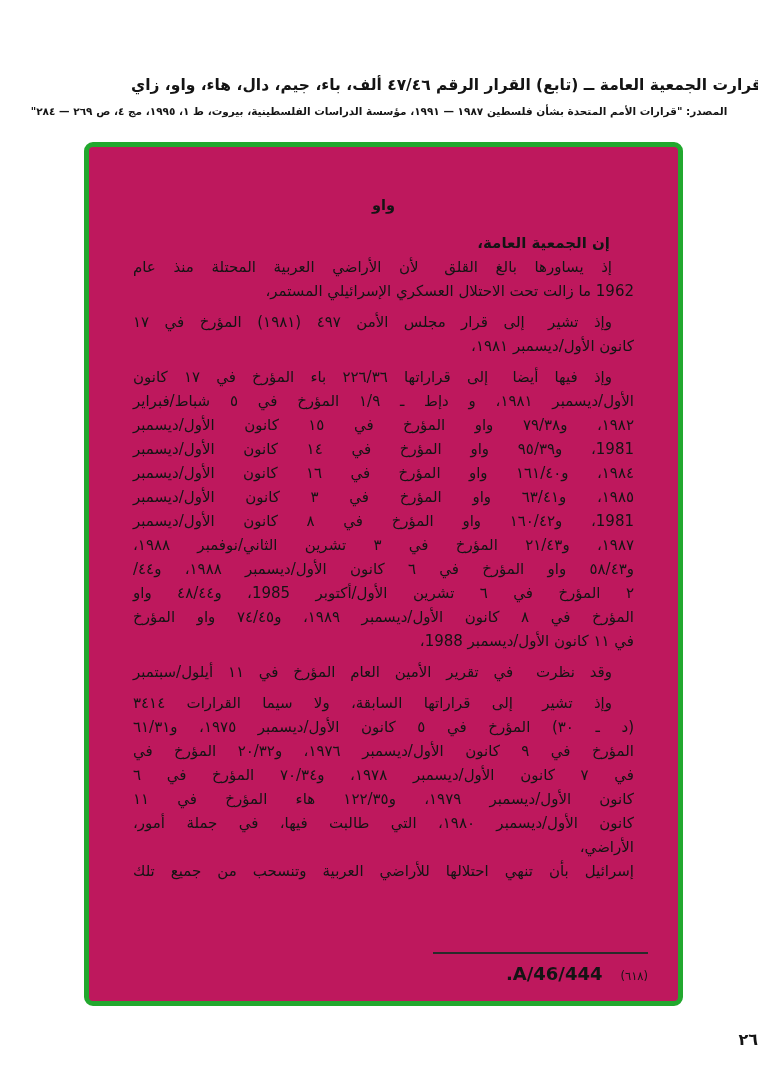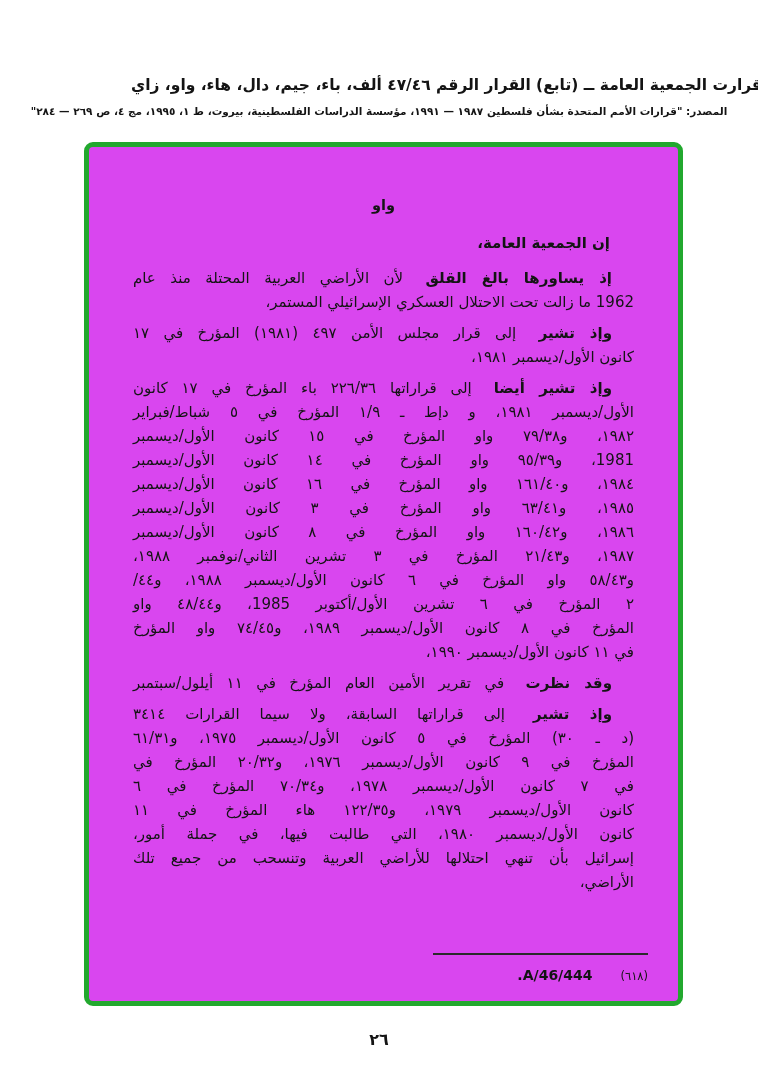--- a/index.html
+++ b/index.html
@@ -11,56 +11,56 @@
     position:absolute; top:76px; left:4px; width:100%;
     text-align:right; direction:rtl; font-weight:bold; font-size:15.5px;
     letter-spacing:0.1px;
   }
   .hdr-source {
     position:absolute; top:105px; left:0; width:100%;
     text-align:center; direction:rtl; font-weight:bold; font-size:10.5px;
   }
   .res-box {
     position:absolute; left:84px; top:142px; width:589px; height:854px;
-    border:5px solid #22a82e; border-radius:9px; background:#d946ef;
+    border:5px solid #22a82e; border-radius:9px; background:#be185d;
   }
   .res-content {
     position:absolute; top:0; right:0; bottom:0; left:0;
     padding:46px 44px 0 44px; direction:rtl;
     font-size:15px; line-height:24px;
   }
   .sec-heading {
     text-align:center; font-weight:bold; font-size:14.5px; margin-bottom:14px;
   }
   .opening {
-    text-align:right; font-weight:bold; text-indent:24px; margin-bottom:11px;
+    text-align:right; font-weight:bold; text-indent:24px; margin-bottom:0;
   }
   .para { margin-bottom:7px; }
   .bline { text-align:justify; text-align-last:justify; }
   .bline.first { text-indent:22px; }
   .bline.last { text-align:right; text-align-last:right; }
-  .bline b { font-weight:bold;margin-left:8px; }
+  .bline b { font-weight:normal;margin-left:8px; }
   sup.fnref { font-size:9.5px; line-height:0; }
   .footnote {
     position:absolute; bottom:13px; right:30px; width:270px; text-align:right;
     direction:rtl;
   }
   .fn-rule {
     width:215px; height:0; border-top:2px solid #2a2a2a;
     margin:0 0 8px auto; margin-right:0; margin-left:auto;
     direction:ltr; float:none;
   }
   
   .footnote .fn-rule { margin-right:0; margin-left:auto; }
   .fn-line { font-size:12.5px; direction:rtl; }
   .fn-marker { font-size:11.5px; }
-  .fn-ref { font-weight:bold; margin-right:28px; font-size:14px; }
+  .fn-ref { font-weight:bold; margin-right:18px; font-size:18px; }
   .pageno {
     position:absolute; top:1030px; left:0; width:100%;
-    text-align:center; font-weight:bold; font-size:16px;
+    text-align:right; font-weight:bold; font-size:16px;
   }
 </style>
 </head>
 <body>
 
 <div class="page">
 
   <div class="hdr-title">قرارت الجمعية العامة ــ (تابع) القرار الرقم ٤٧/٤٦ ألف، باء، جيم، دال، هاء، واو، زاي</div>
 
   <div class="hdr-source">المصدر: "قرارات الأمم المتحدة بشأن فلسطين ١٩٨٧ — ١٩٩١، مؤسسة الدراسات الفلسطينية، بيروت، ط ١، ١٩٩٥، مج ٤، ص ٢٦٩ — ٢٨٤"</div>
@@ -75,45 +75,45 @@
       <div id="paragraphs">
           <div class="para">
             <div class="bline first"><b>إذ يساورها بالغ القلق</b> لأن الأراضي العربية المحتلة منذ عام</div>
             <div class="bline last">1962 ما زالت تحت الاحتلال العسكري الإسرائيلي المستمر،</div>
           </div>
           <div class="para">
             <div class="bline first"><b>وإذ تشير</b> إلى قرار مجلس الأمن ٤٩٧ (١٩٨١) المؤرخ في ١٧</div>
             <div class="bline last">كانون الأول/ديسمبر ١٩٨١،</div>
           </div>
           <div class="para">
-            <div class="bline first"><b>وإذ تشير أيضا</b> إلى قراراتها ٢٢٦/٣٦ باء المؤرخ في ١٧ كانون</div>
+            <div class="bline first"><b>وإذ فيها أيضا</b> إلى قراراتها ٢٢٦/٣٦ باء المؤرخ في ١٧ كانون</div>
             <div class="bline">الأول/ديسمبر ١٩٨١، و دإط ـ ١/٩ المؤرخ في ٥ شباط/فبراير</div>
             <div class="bline">١٩٨٢، و٧٩/٣٨ واو المؤرخ في ١٥ كانون الأول/ديسمبر</div>
             <div class="bline">1981، و٩٥/٣٩ واو المؤرخ في ١٤ كانون الأول/ديسمبر</div>
             <div class="bline">١٩٨٤، و١٦١/٤٠ واو المؤرخ في ١٦ كانون الأول/ديسمبر</div>
             <div class="bline">١٩٨٥، و٦٣/٤١ واو المؤرخ في ٣ كانون الأول/ديسمبر</div>
-            <div class="bline">١٩٨٦، و١٦٠/٤٢ واو المؤرخ في ٨ كانون الأول/ديسمبر</div>
+            <div class="bline">1981، و١٦٠/٤٢ واو المؤرخ في ٨ كانون الأول/ديسمبر</div>
             <div class="bline">١٩٨٧، و٢١/٤٣ المؤرخ في ٣ تشرين الثاني/نوفمبر ١٩٨٨،</div>
             <div class="bline">و٥٨/٤٣ واو المؤرخ في ٦ كانون الأول/ديسمبر ١٩٨٨، و٤٤/</div>
             <div class="bline">٢ المؤرخ في ٦ تشرين الأول/أكتوبر 1985، و٤٨/٤٤ واو</div>
             <div class="bline">المؤرخ في ٨ كانون الأول/ديسمبر ١٩٨٩، و٧٤/٤٥ واو المؤرخ</div>
-            <div class="bline last">في ١١ كانون الأول/ديسمبر ١٩٩٠،</div>
+            <div class="bline last">في ١١ كانون الأول/ديسمبر 1988،</div>
           </div>
           <div class="para">
             <div class="bline first"><b>وقد نظرت</b> في تقرير الأمين العام المؤرخ في ١١ أيلول/سبتمبر</div>
           </div>
           <div class="para">
             <div class="bline first"><b>وإذ تشير</b> إلى قراراتها السابقة، ولا سيما القرارات ٣٤١٤</div>
             <div class="bline">(د ـ ٣٠) المؤرخ في ٥ كانون الأول/ديسمبر ١٩٧٥، و٦١/٣١</div>
             <div class="bline">المؤرخ في ٩ كانون الأول/ديسمبر ١٩٧٦، و٢٠/٣٢ المؤرخ في</div>
             <div class="bline">في ٧ كانون الأول/ديسمبر ١٩٧٨، و٧٠/٣٤ المؤرخ في ٦</div>
             <div class="bline">كانون الأول/ديسمبر ١٩٧٩، و١٢٢/٣٥ هاء المؤرخ في ١١</div>
             <div class="bline">كانون الأول/ديسمبر ١٩٨٠، التي طالبت فيها، في جملة أمور،</div>
+            <div class="bline last">الأراضي،</div>
             <div class="bline">إسرائيل بأن تنهي احتلالها للأراضي العربية وتنسحب من جميع تلك</div>
-            <div class="bline last">الأراضي،</div>
           </div>
         </div>
 
       <div class="footnote">
         <div class="fn-rule"></div>
         <div class="fn-line">
           <span class="fn-marker">(٦١٨)</span><span class="fn-ref">A/46/444.</span>
         </div>
       </div>
 

